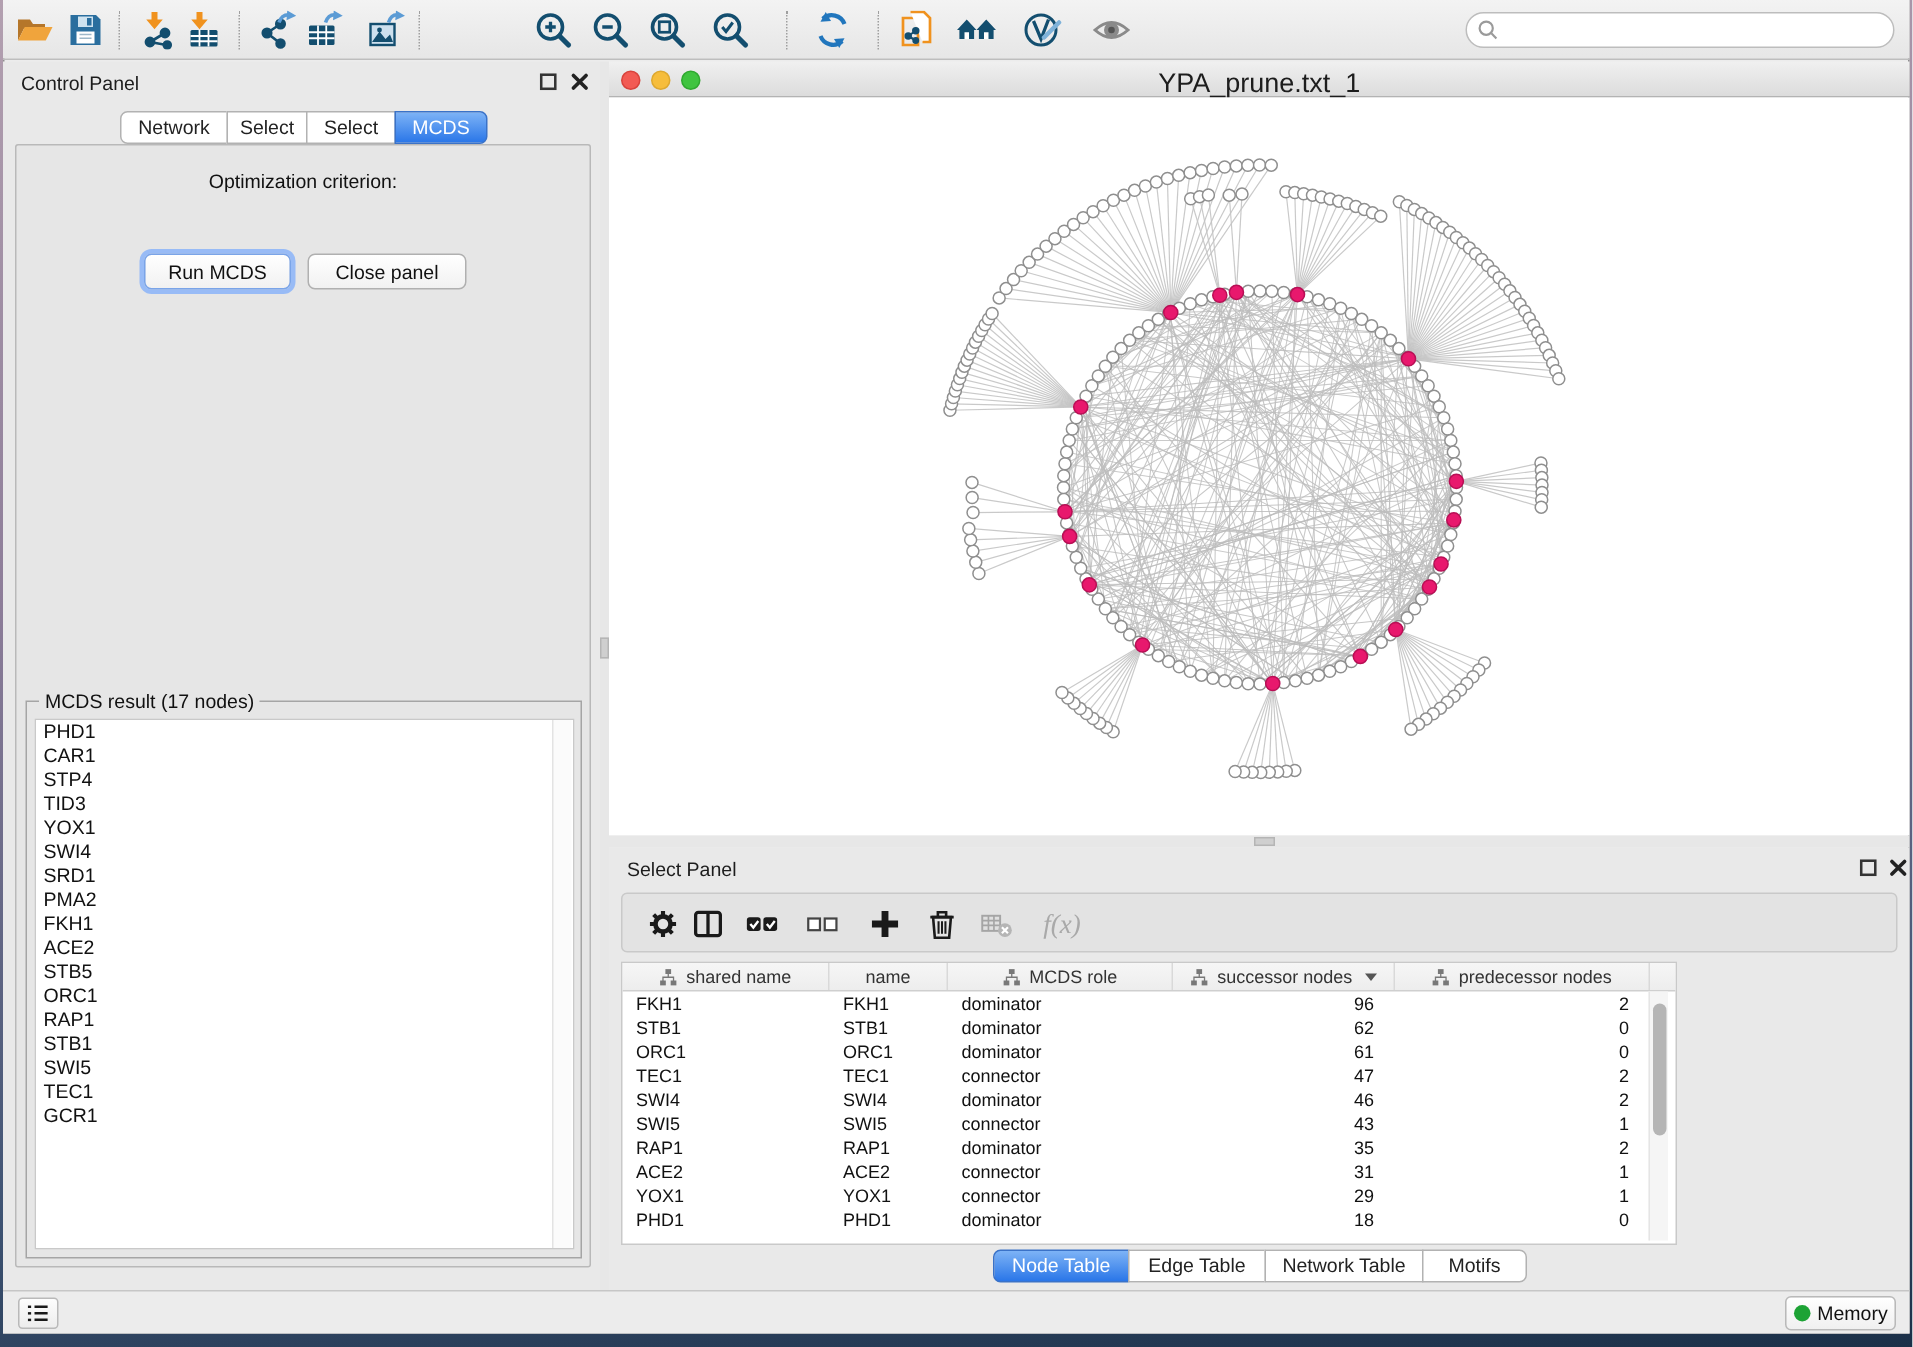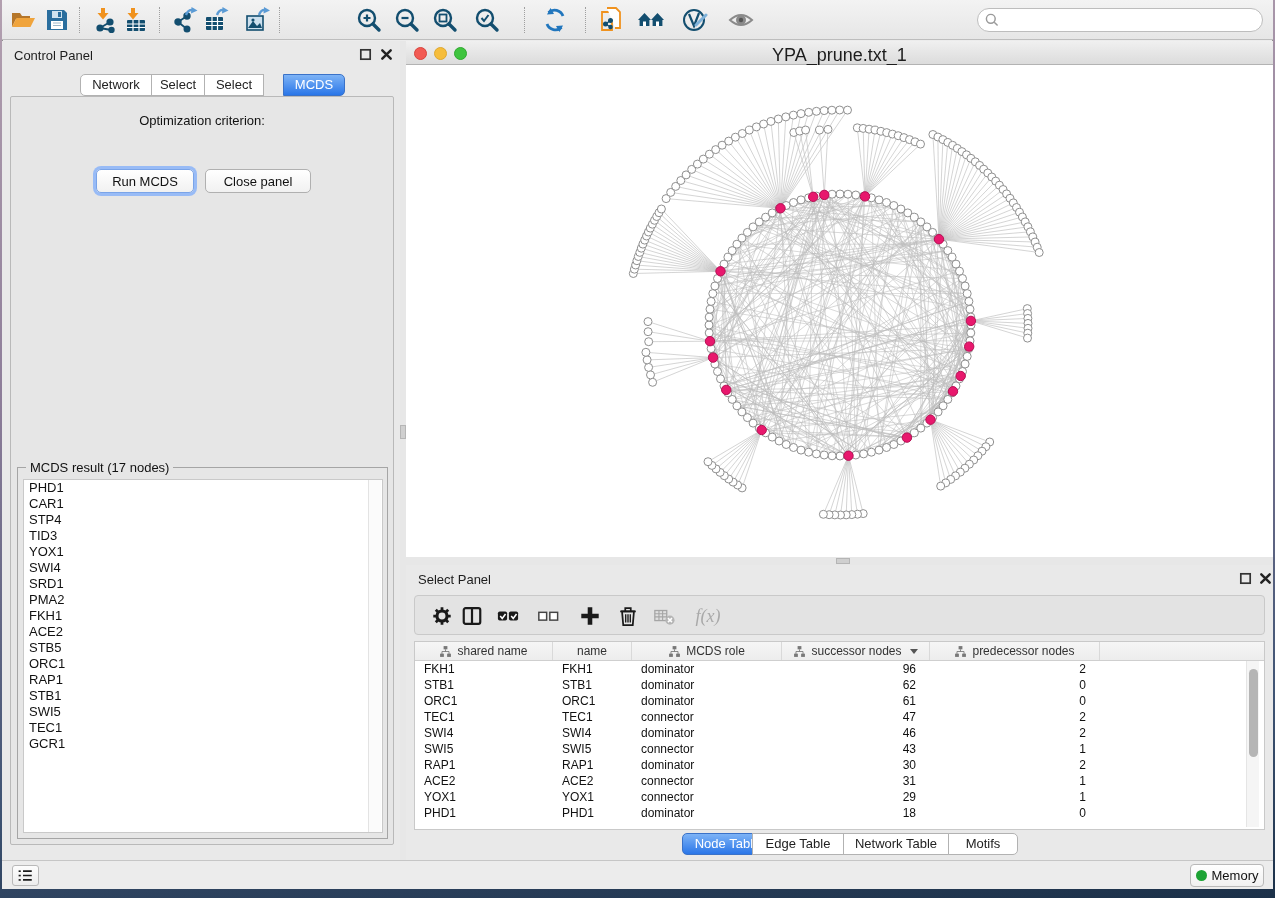--- a/index.html
+++ b/index.html
@@ -23,21 +23,21 @@
   .icon { display:inline-block; }
 
   
   .cp { position:absolute; left:2px; top:41px; width:398px; height:819px; background:#e9e9e9; }
   .panel-title { position:absolute; left:12px; top:7px; font-size:13px; color:#1d1d1d; }
   .panel-ctl { position:absolute; top:6px; width:15px; height:15px; cursor:pointer; }
   .seg-tab { position:absolute; height:22px; background:#fff; border:1px solid #b2b2b2; font-size:13px; color:#222;
              text-align:center; line-height:20px; cursor:pointer; }
   .seg-tab.first { border-radius:5px 0 0 5px; }
   .seg-tab.last  { border-radius:0 5px 5px 0; }
-  .seg-tab.selected { background:linear-gradient(#7db3f6,#2a76e8); color:#fff; border-color:#3a72c8;margin-left:20px; }
+  .seg-tab.selected { background:linear-gradient(#7db3f6,#2a76e8); color:#fff; border-color:#3a72c8; }
   .cp-box { position:absolute; left:8px; top:55px; width:384px; height:749px; background:#e6e6e6;
             border:1px solid #b9b9b9; border-radius:2px; }
   .opt-label { position:absolute; left:0; top:16px; width:100%; text-align:center; font-size:13px; color:#111; }
   .dropdown { position:absolute; left:37px; top:38px; width:312px; height:24px; background:#fff;
               border:1px solid #b0b0b0; border-radius:5px; display:flex; align-items:center; cursor:pointer; }
   .dropdown .dd-text { flex:1; font-size:13px; color:#111; padding-left:9px; white-space:nowrap; overflow:hidden; }
   .dd-stepper { width:20px; height:22px; margin-right:1px; border-radius:4px;
                 background:linear-gradient(#7db3f6,#2a76e8); display:flex; flex-direction:column; align-items:center; justify-content:center; gap:2px; }
   .dd-stepper .tri-up    { width:0; height:0; border-left:4px solid transparent; border-right:4px solid transparent; border-bottom:5px solid #fff; }
   .dd-stepper .tri-down  { width:0; height:0; border-left:4px solid transparent; border-right:4px solid transparent; border-top:5px solid #fff; }
@@ -61,21 +61,21 @@
   .tlight { position:absolute; top:5.5px; width:13px; height:13px; border-radius:50%; cursor:pointer; }
   .net-title { position:absolute; left:0; top:4px; width:100%; text-align:center; font-size:18px; color:#1d1d1d; }
   .net-canvas { position:absolute; left:406px; top:65px; width:867px; height:492px; background:#fff; }
 
   
   .tp { position:absolute; left:406px; top:565px; width:867px; height:295px; background:#e9e9e9; }
   .tp-toolbar { position:absolute; left:8px; top:30px; width:851px; height:40px; background:#e3e3e3;
                 border:1px solid #c9c9c9; border-radius:4px; }
   .tp-tool { position:absolute; top:9px; width:22px; height:22px; border:none; background:transparent; cursor:pointer; padding:0; }
   .fx-label { font-family:"Liberation Serif",serif; font-style:italic; font-size:18px; color:#a9a9a9; line-height:22px; }
-  .tbl { position:absolute; left:8px; top:76px; width:851px; height:189px; background:#fff; border:1px solid #c9c9c9; overflow:hidden; }
+  .tbl { position:absolute; left:8px; top:76px; width:704px; height:189px; background:#fff; border:1px solid #c9c9c9; overflow:hidden; }
   .tbl-hdr, .tbl-row { display:grid; grid-template-columns:138px 79px 150px 148px 170px 1fr; }
   .tbl-hdr { height:19px; background:linear-gradient(#f6f6f6,#ededed); border-bottom:1px solid #cfcfcf; }
   .tbl-hdr .hcell { font-size:12px; color:#333; border-right:1px solid #d9d9d9; display:flex; align-items:center; justify-content:center; gap:5px; position:relative; }
   .tbl-hdr .hcell:last-child { border-right:none; }
   .hcell .icon { width:13px; height:13px; }
   .tbl-row { height:16px; cursor:default; }
   .tbl-row .cell { font-size:12px; color:#111; line-height:16px; padding-left:9px; white-space:nowrap; }
   .tbl-row .cell.num { text-align:right; padding-right:14px; }
   .tbl-scroll { position:absolute; right:5px; top:19px; width:13px; height:166px; background:#f5f5f5; border-left:1px solid #e5e5e5; }
   .tbl-scroll .thumb { position:absolute; left:2px; top:8px; width:9px; height:88px; background:#b5b5b5; border-radius:5px; }
@@ -1153,21 +1153,21 @@
             <div class="cell">connector</div>
             <div class="cell num">43</div>
             <div class="cell num">1</div>
             <div class="cell"></div>
           </div>
 
           <div class="tbl-row">
             <div class="cell">RAP1</div>
             <div class="cell">RAP1</div>
             <div class="cell">dominator</div>
-            <div class="cell num">30</div>
+            <div class="cell num">35</div>
             <div class="cell num">2</div>
             <div class="cell"></div>
           </div>
 
           <div class="tbl-row">
             <div class="cell">ACE2</div>
             <div class="cell">ACE2</div>
             <div class="cell">connector</div>
             <div class="cell num">31</div>
             <div class="cell num">1</div>

